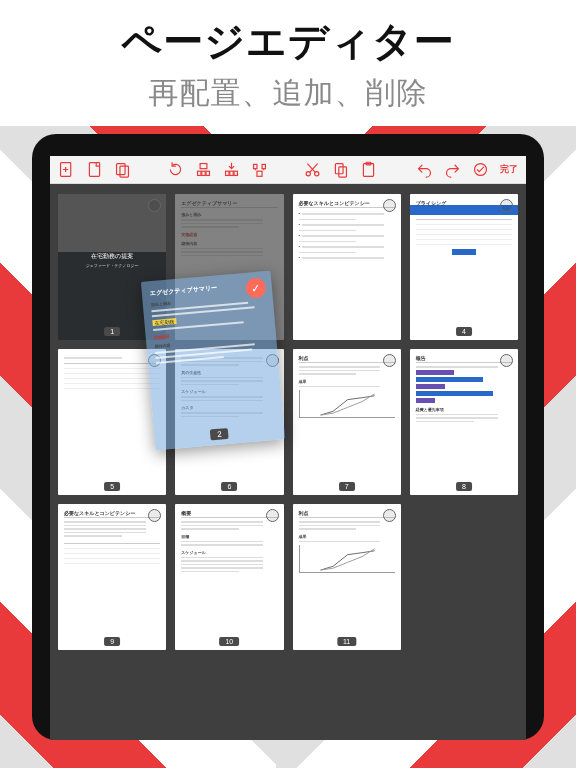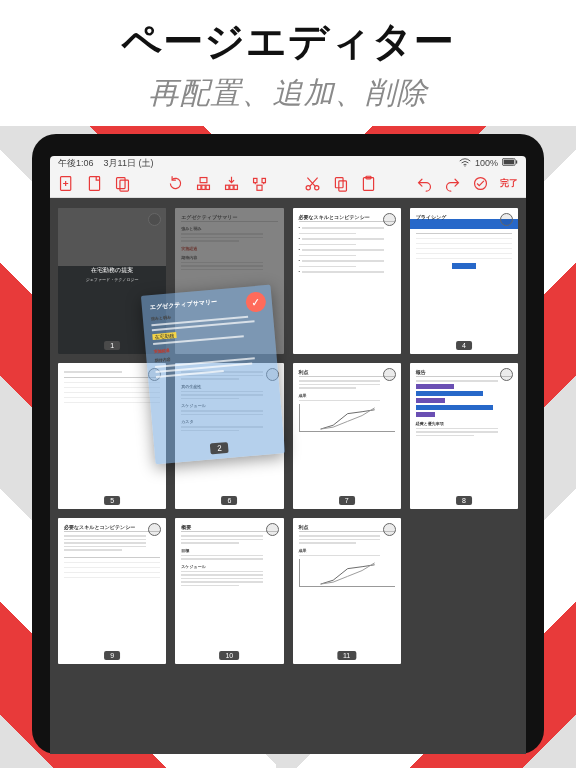--- a/index.html
+++ b/index.html
@@ -25,21 +25,21 @@
   .bg-stripes::after {
     right: -600px; top: 120px;
     background: repeating-linear-gradient(-45deg,
       #fff 0 80px, #e0e0e0 80px 160px, #e83a3a 160px 240px);
   }
   .header {
     position: relative; z-index: 2; text-align: center; padding: 14px 0 12px;
     background: #fff;
   }
   .title { font-size: 40px; font-weight: 700; color: #111; letter-spacing: 1px; }
-  .subtitle { font-size: 30px; color: #8a8a8a; margin-top: 4px; letter-spacing: 1px; font-style: italic; }
+  .subtitle { font-size: 30px; color: #8a8a8a; margin-top: 4px; letter-spacing: 1px; }
 
   .ipad {
     position: relative; z-index: 3;
     width: 512px; margin: 8px auto 0;
     background: #111; border-radius: 24px; padding: 22px 18px 0;
   }
   .status {
     display: flex; justify-content: space-between; align-items: center;
     color: #444; font-size: 9px; background: #f4f4f4;
     border-top-left-radius: 4px; border-top-right-radius: 4px;
@@ -148,43 +148,20 @@
 
 <div class="bg-stripes"></div>
 
 <div class="header">
   <div class="title">ページエディター</div>
   <div class="subtitle">再配置、追加、削除</div>
 </div>
 
 <div class="ipad">
 
-  <div class="status">
-    <div>
-      <span>午後1:06</span>
-      &nbsp;&nbsp;
-      <span>3月11日 (土)</span>
-    </div>
-    <div class="status-right">
-      <span class="wifi">
-        <svg viewBox="0 0 16 12" width="12" height="9">
-            <path d="M1 4 Q8 -2 15 4 M3.5 6.5 Q8 2.5 12.5 6.5 M6 9 Q8 7.5 10 9" stroke="#444" fill="none" stroke-width="1.2"></path>
-            <circle cx="8" cy="10.5" r=".8" fill="#444"></circle>
-          </svg>
-      </span>
-      <span>100%</span>
-      <span class="battery">
-        <svg viewBox="0 0 20 10" width="16" height="8">
-            <rect x=".5" y=".5" width="16" height="9" rx="2" stroke="#444" fill="none"></rect>
-            <rect x="2" y="2" width="13" height="6" fill="#444"></rect>
-            <rect x="17.5" y="3" width="1.5" height="4" fill="#444"></rect>
-          </svg>
-      </span>
-    </div>
-  </div>
 
   <div class="toolbar">
     <span class="tb-icon fill" title="追加">
       <svg viewBox="0 0 20 20">
           <rect x="3" y="2" width="12" height="16" rx="1" fill="none" stroke="#e83a3a"></rect>
           <path d="M9 7v6M6 10h6" stroke="#e83a3a"></path>
         </svg>
     </span>
     <span class="tb-icon" title="空白">
       <svg viewBox="0 0 20 20">

